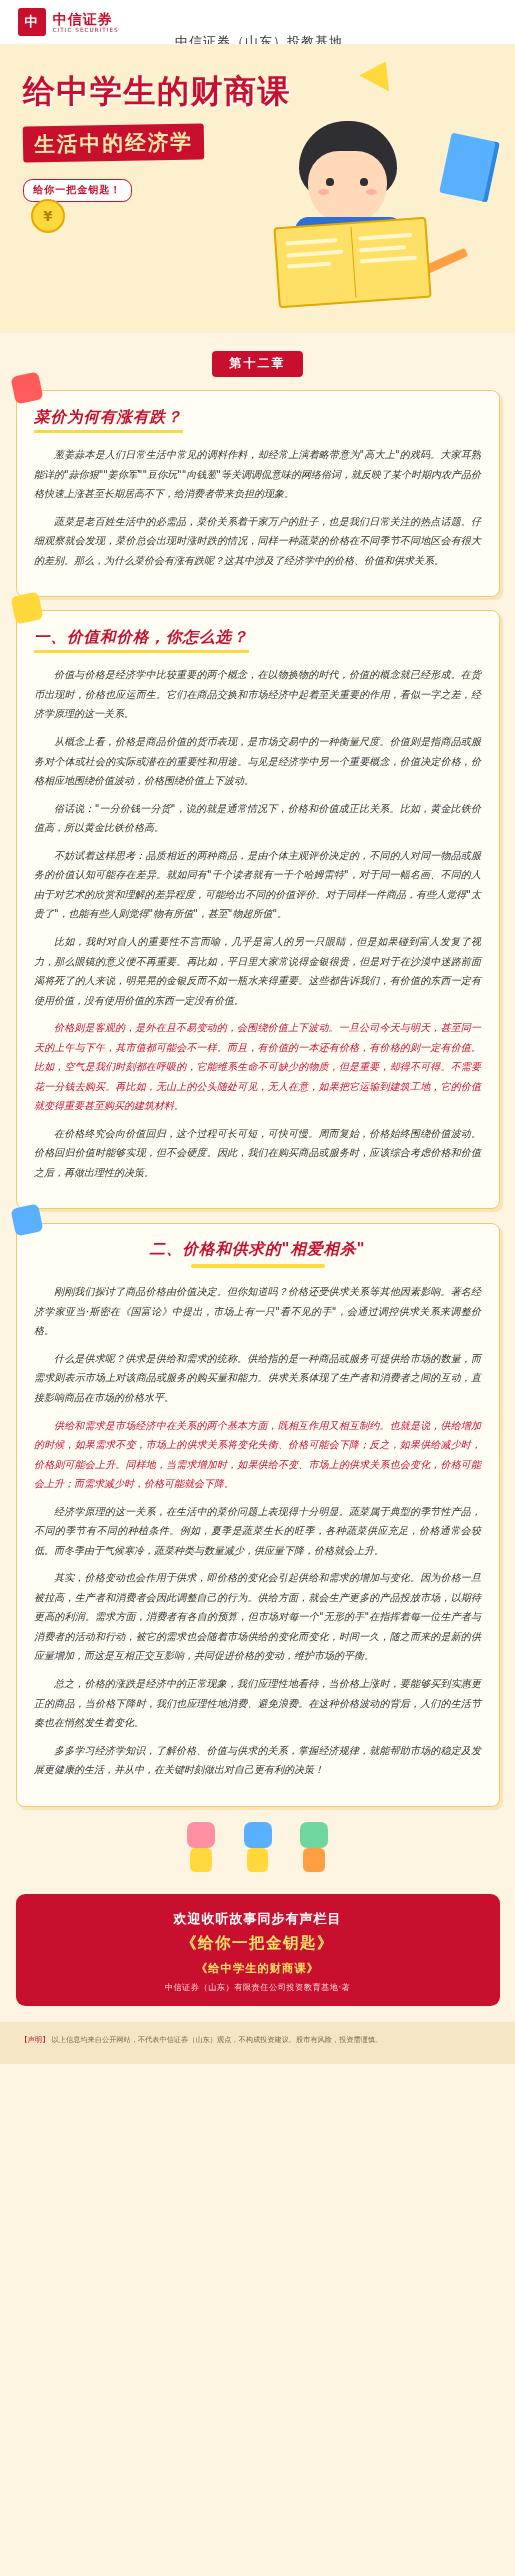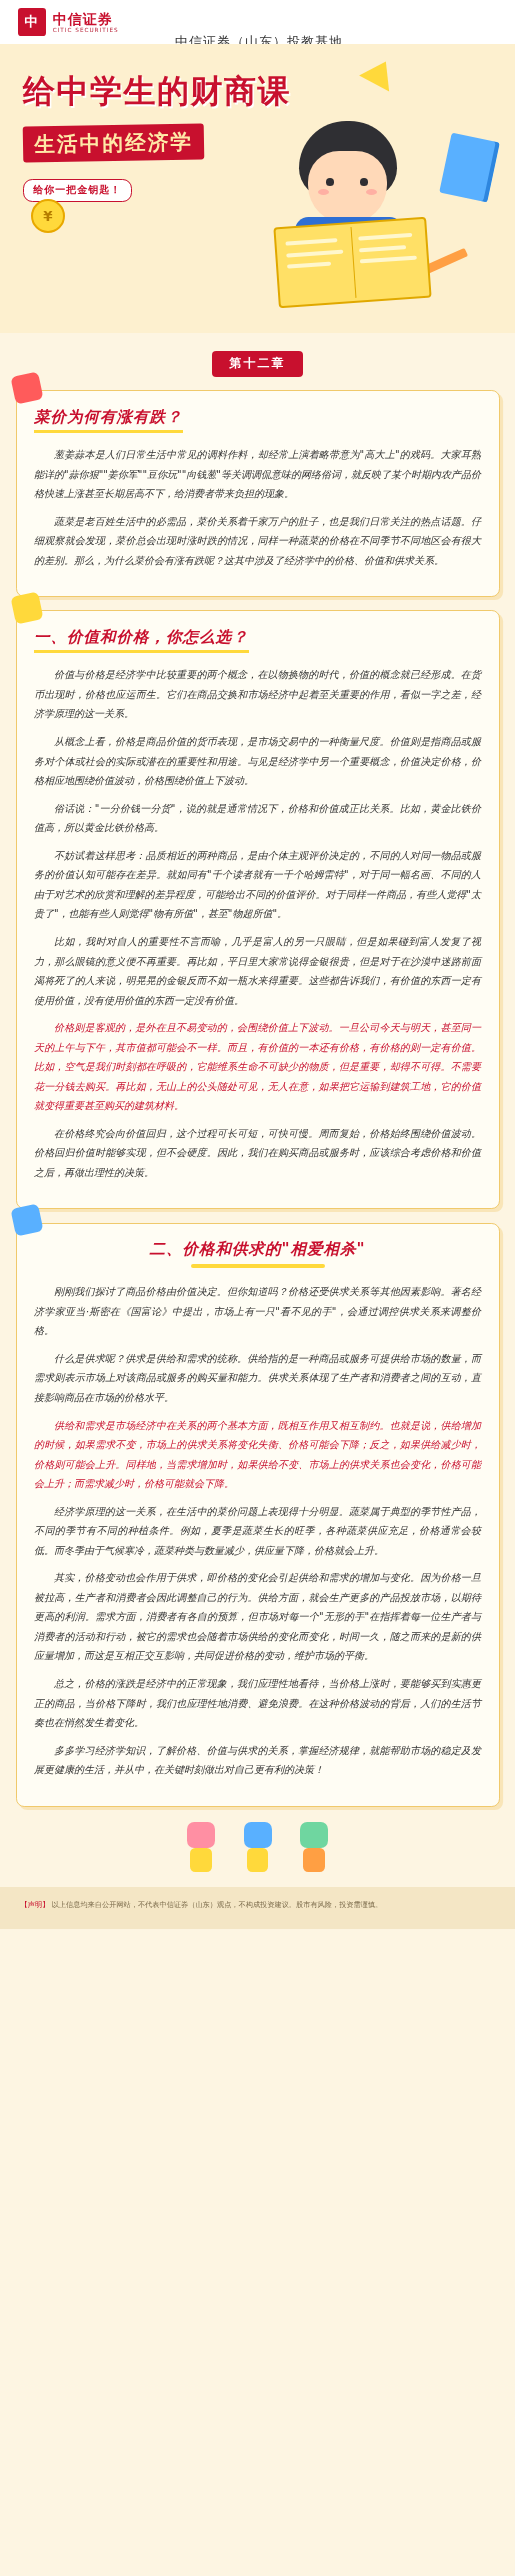--- a/index.html
+++ b/index.html
@@ -315,20 +315,26 @@
     <div class="mascot">
       <div class="head" style="background:#59b0ff;"></div>
         <div class="bodyb" style="background:#ffd93b;"></div>
     </div>
     <div class="mascot">
       <div class="head" style="background:#6fd6a0;"></div>
         <div class="bodyb" style="background:#ff9f43;"></div>
     </div>
   </div>
 
+  <div class="promo">
+    <div class="l1">欢迎收听故事同步有声栏目</div>
+    <div class="l2">《给你一把金钥匙》</div>
+    <div class="l3">《给中学生的财商课》</div>
+    <div class="l4">中信证券（山东）有限责任公司投资教育基地·著</div>
+  </div>
 
   <div class="disclaimer">
     <span class="tag">【声明】</span>
     <span>以上信息均来自公开网站，不代表中信证券（山东）观点，不构成投资建议。股市有风险，投资需谨慎。</span>
   </div>
 
 </div>
 
 
 </body></html>

